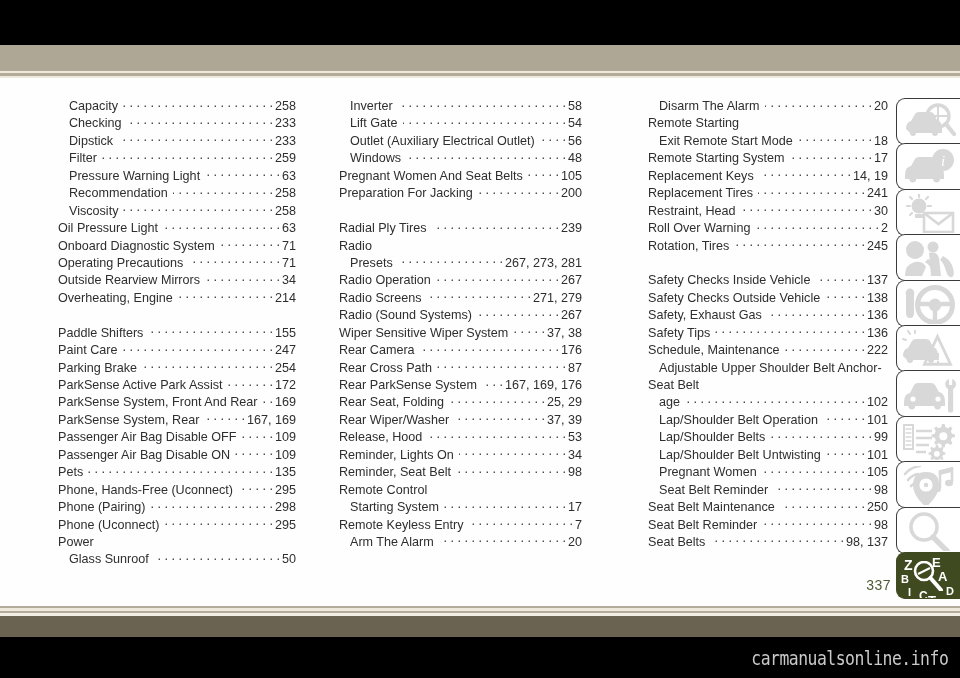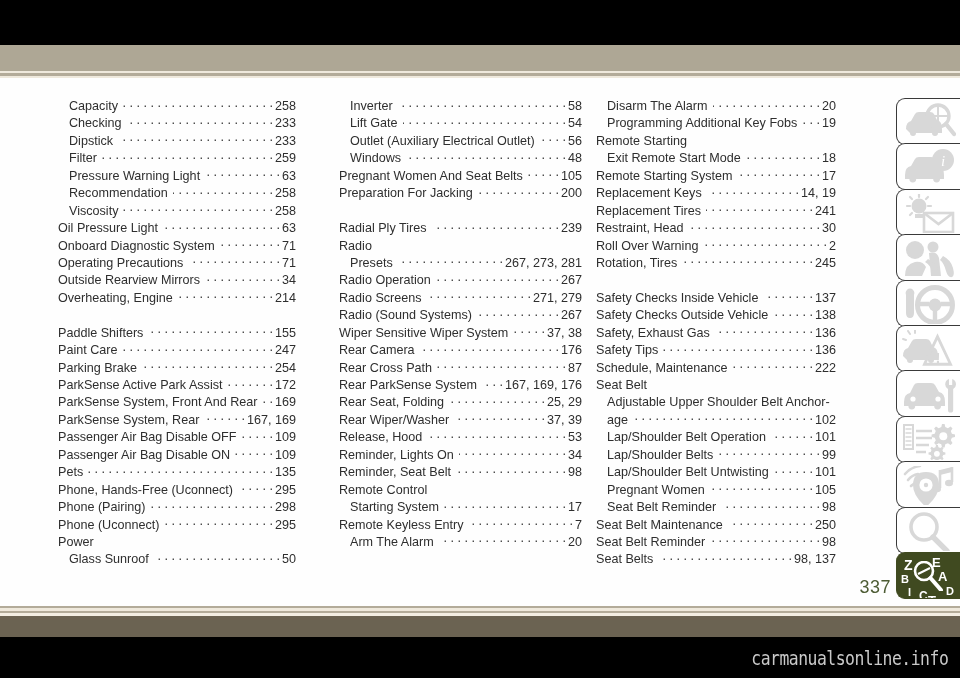--- a/index.html
+++ b/index.html
@@ -34,21 +34,21 @@
     font-family:"DejaVu Sans Mono", monospace;
     font-weight:400;
     transform:scaleX(0.82); transform-origin:right center;
   }
 
   
   .columns{ position:absolute; left:0; top:98px; width:890px; height:480px; }
   .col{ position:absolute; top:0; }
   #col-1{ left:58px;  width:238px; }
   #col-2{ left:339px; width:243px; }
-  #col-3{ left:596px; width:240px; }
+  #col-3{ left:648px; width:240px; }
 
   .entry{
     position:relative;
     height:17.45px;
     line-height:17.45px;
     font-size:12.6px;
     color:#2e2e2e;
     white-space:nowrap;
     overflow:hidden;
     display:flex;
@@ -72,21 +72,21 @@
     letter-spacing:0px;
     font-size:12.6px;
     color:#2e2e2e;
     white-space:nowrap;
   }
   .epage{ flex:0 0 auto; }
 
   
   .folio{
     position:absolute; right:69px; top:577px;
-    font-size:18px; color:#4d5c34; letter-spacing:0.5px;
+    font-size:14px; color:#4d5c34; letter-spacing:0.5px;
   }
 
   
   .tabs{ position:absolute; left:896px; top:98px; width:64px; height:500px; }
   .tab{
     position:absolute; left:0; width:64px; height:47px;
     background:#ffffff;
     border:1.4px solid #3a3a3a;
     border-right:none;
     border-radius:9px 0 0 9px;
@@ -375,25 +375,20 @@
           <span class="dots"></span>
           <span class="epage">20</span>
         </div>
       </div>
     <div class="col" id="col-3">
         <div class="entry lvl2">
           <span class="etitle">Disarm The Alarm</span>
           <span class="dots"></span>
           <span class="epage">20</span>
         </div>
-        <div class="entry lvl2">
-          <span class="etitle">Programming Additional Key Fobs</span>
-          <span class="dots"></span>
-          <span class="epage">19</span>
-        </div>
         <div class="entry lvl1 nodots">
           <span class="etitle">Remote Starting</span>
           <span class="epage"></span>
         </div>
         <div class="entry lvl2">
           <span class="etitle">Exit Remote Start Mode</span>
           <span class="dots"></span>
           <span class="epage">18</span>
         </div>
         <div class="entry lvl1">
@@ -445,26 +440,26 @@
         <div class="entry lvl1">
           <span class="etitle">Safety Tips</span>
           <span class="dots"></span>
           <span class="epage">136</span>
         </div>
         <div class="entry lvl1">
           <span class="etitle">Schedule, Maintenance</span>
           <span class="dots"></span>
           <span class="epage">222</span>
         </div>
+        <div class="entry lvl2 nodots">
+          <span class="etitle">Adjustable Upper Shoulder Belt Anchor-</span>
+          <span class="epage"></span>
+        </div>
         <div class="entry lvl1 nodots">
           <span class="etitle">Seat Belt</span>
-          <span class="epage"></span>
-        </div>
-        <div class="entry lvl2 nodots">
-          <span class="etitle">Adjustable Upper Shoulder Belt Anchor-</span>
           <span class="epage"></span>
         </div>
         <div class="entry lvl2">
           <span class="etitle">age</span>
           <span class="dots"></span>
           <span class="epage">102</span>
         </div>
         <div class="entry lvl2">
           <span class="etitle">Lap/Shoulder Belt Operation</span>
           <span class="dots"></span>

